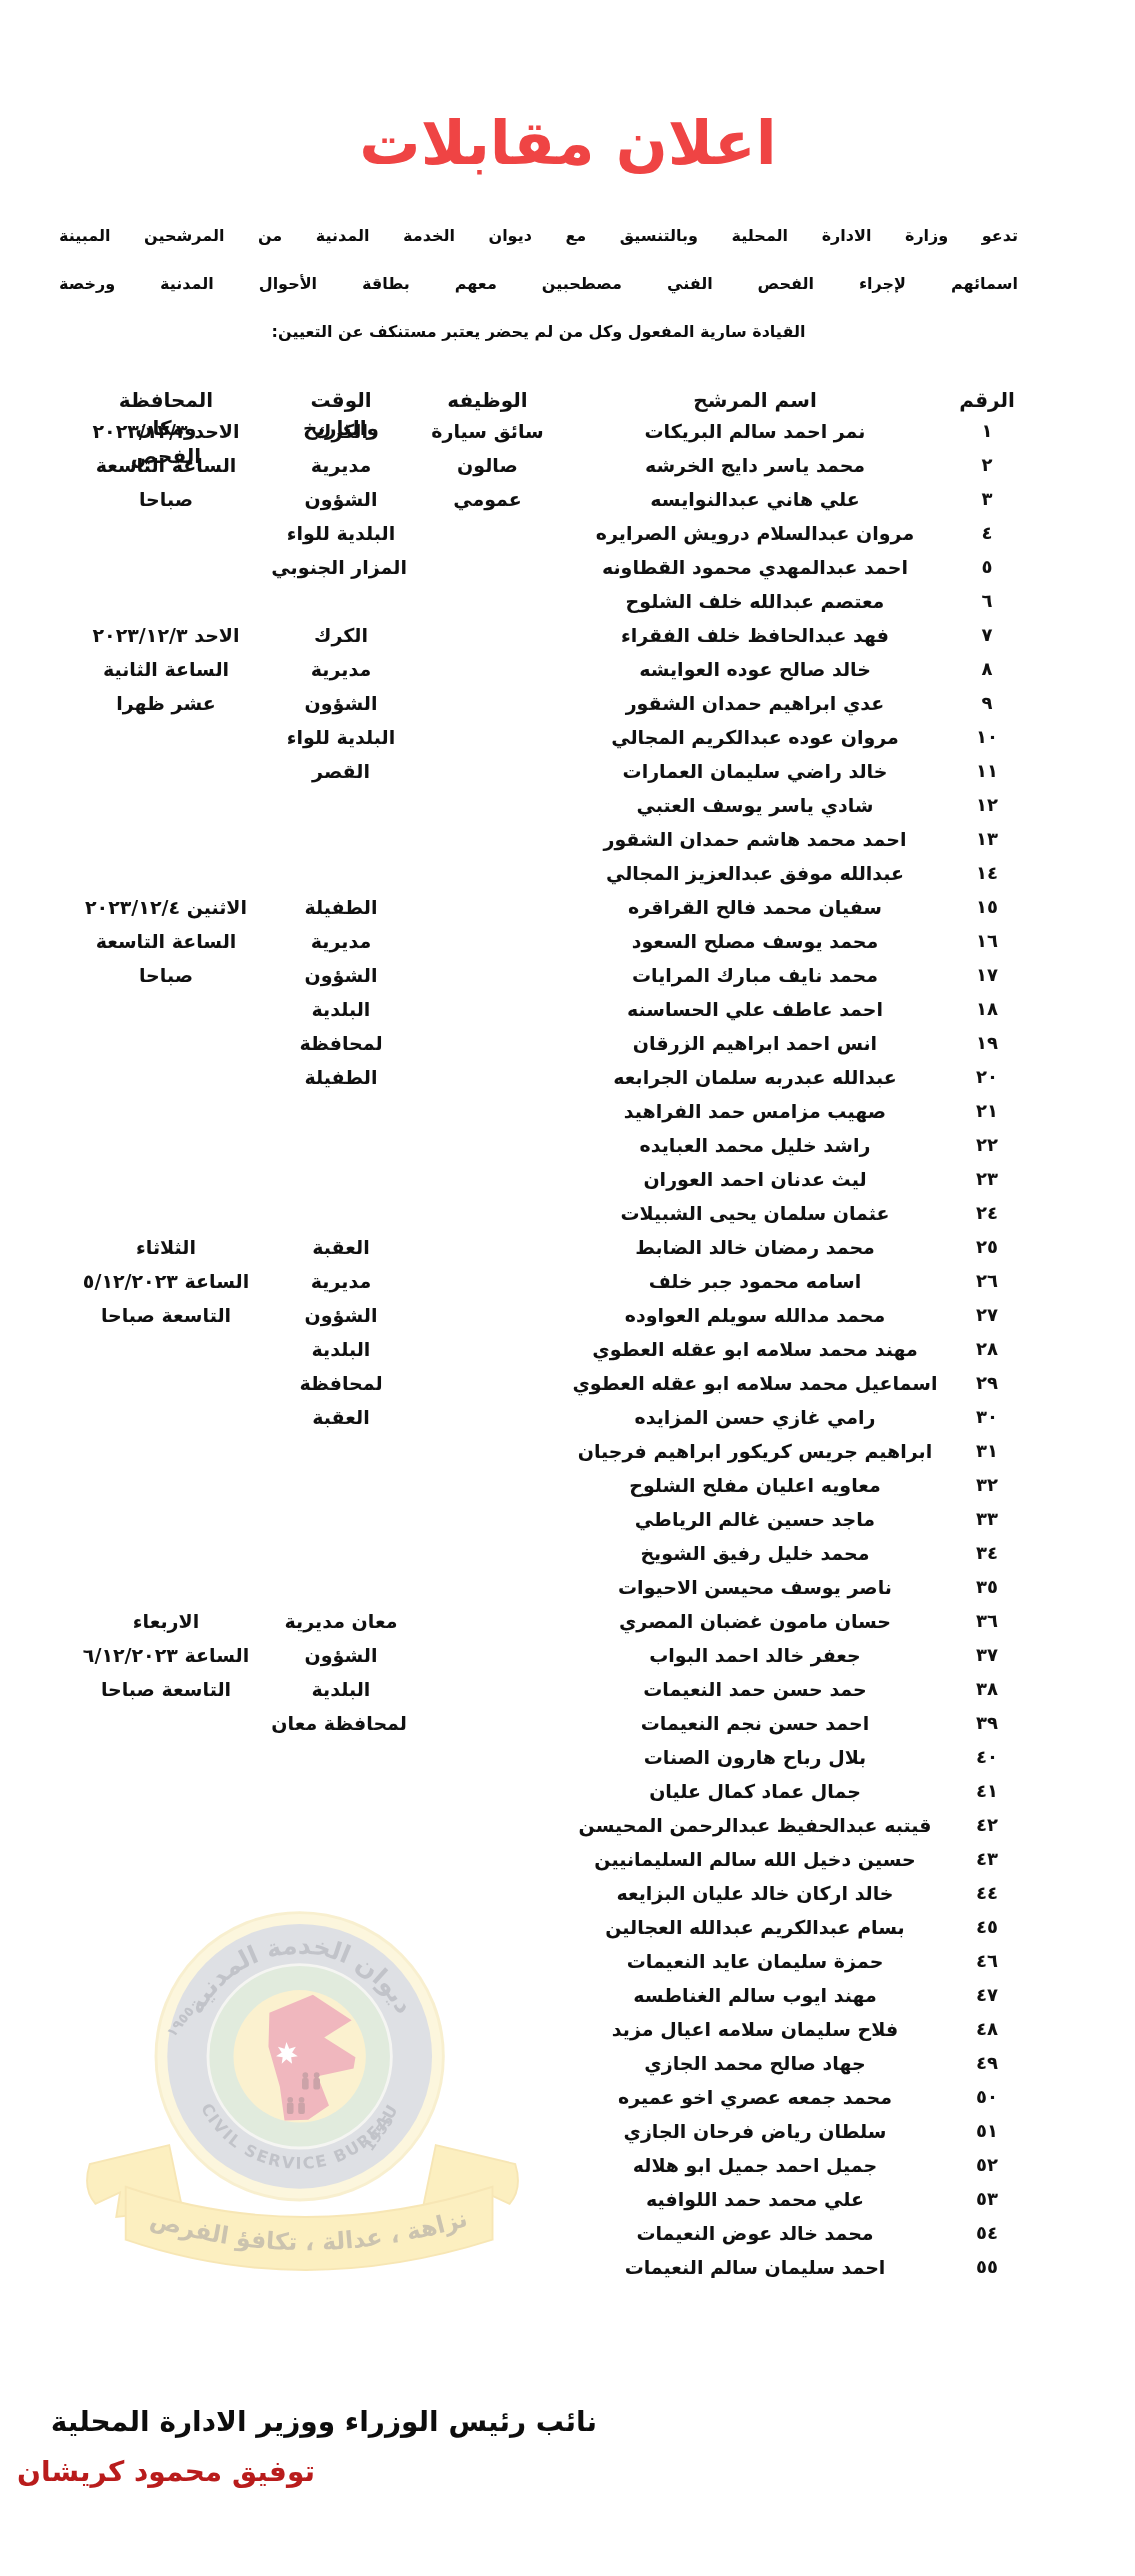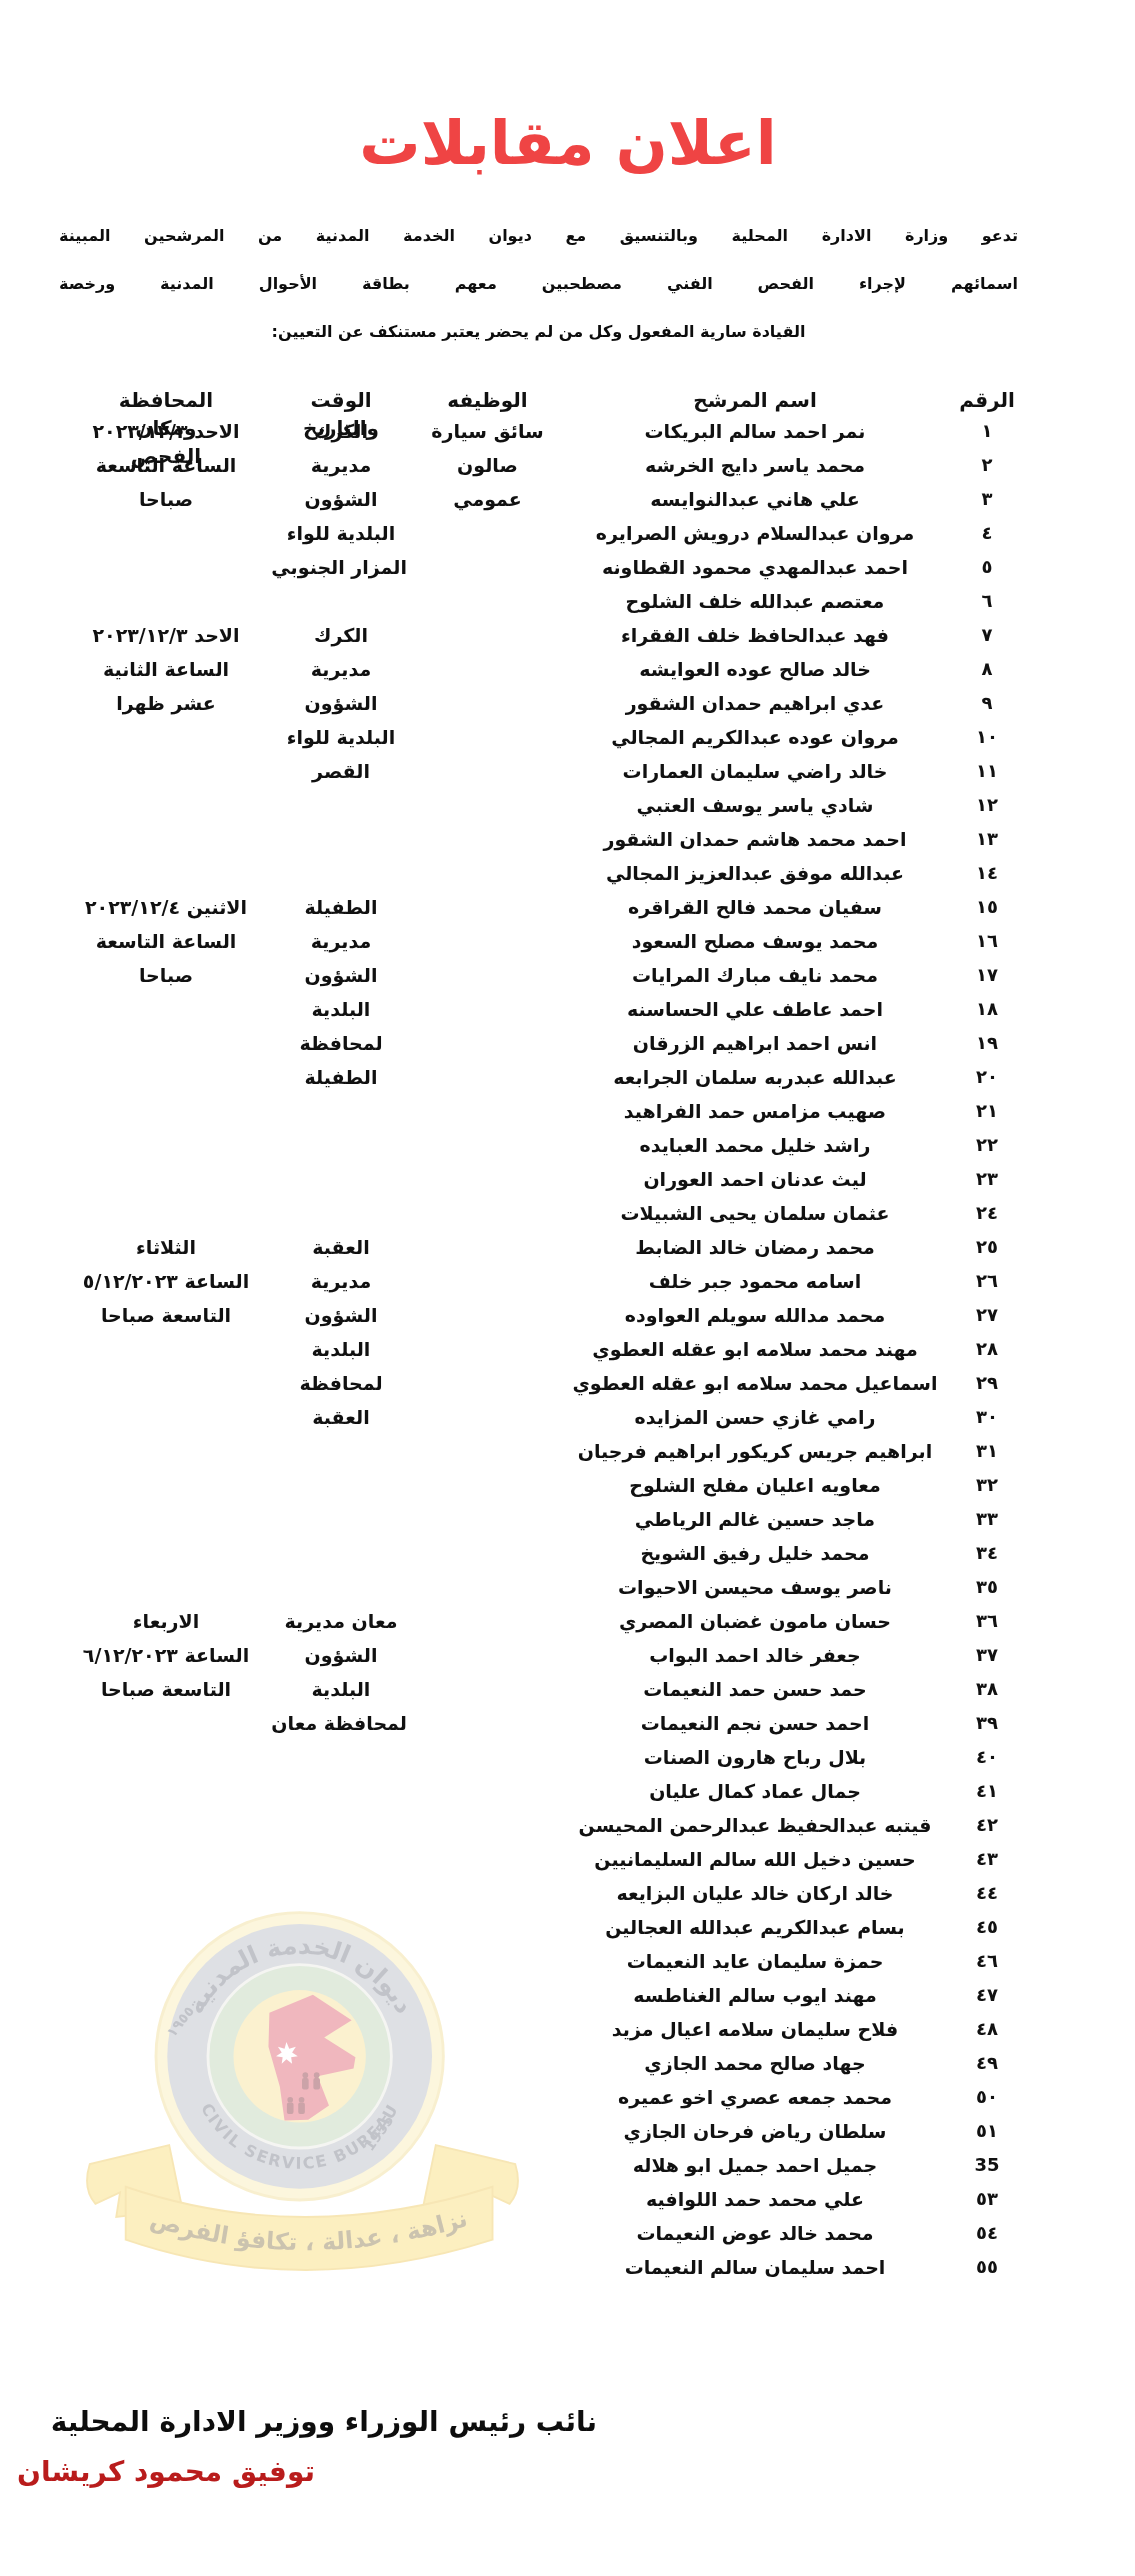--- a/index.html
+++ b/index.html
@@ -352,21 +352,21 @@
         <div class="cell num">٥٠</div>
         <div class="cell name">محمد جمعه عصري اخو عميره</div>
         <div class="cell job"></div>
         <div class="cell gov"></div>
         <div class="cell time"></div>
         <div class="cell num">٥١</div>
         <div class="cell name">سلطان رياض فرحان الجازي</div>
         <div class="cell job"></div>
         <div class="cell gov"></div>
         <div class="cell time"></div>
-        <div class="cell num">35</div>
+        <div class="cell num">٥٢</div>
         <div class="cell name">جميل احمد جميل ابو هلاله</div>
         <div class="cell job"></div>
         <div class="cell gov"></div>
         <div class="cell time"></div>
         <div class="cell num">٥٣</div>
         <div class="cell name">علي محمد حمد اللوافيه</div>
         <div class="cell job"></div>
         <div class="cell gov"></div>
         <div class="cell time"></div>
         <div class="cell num">٥٤</div>

